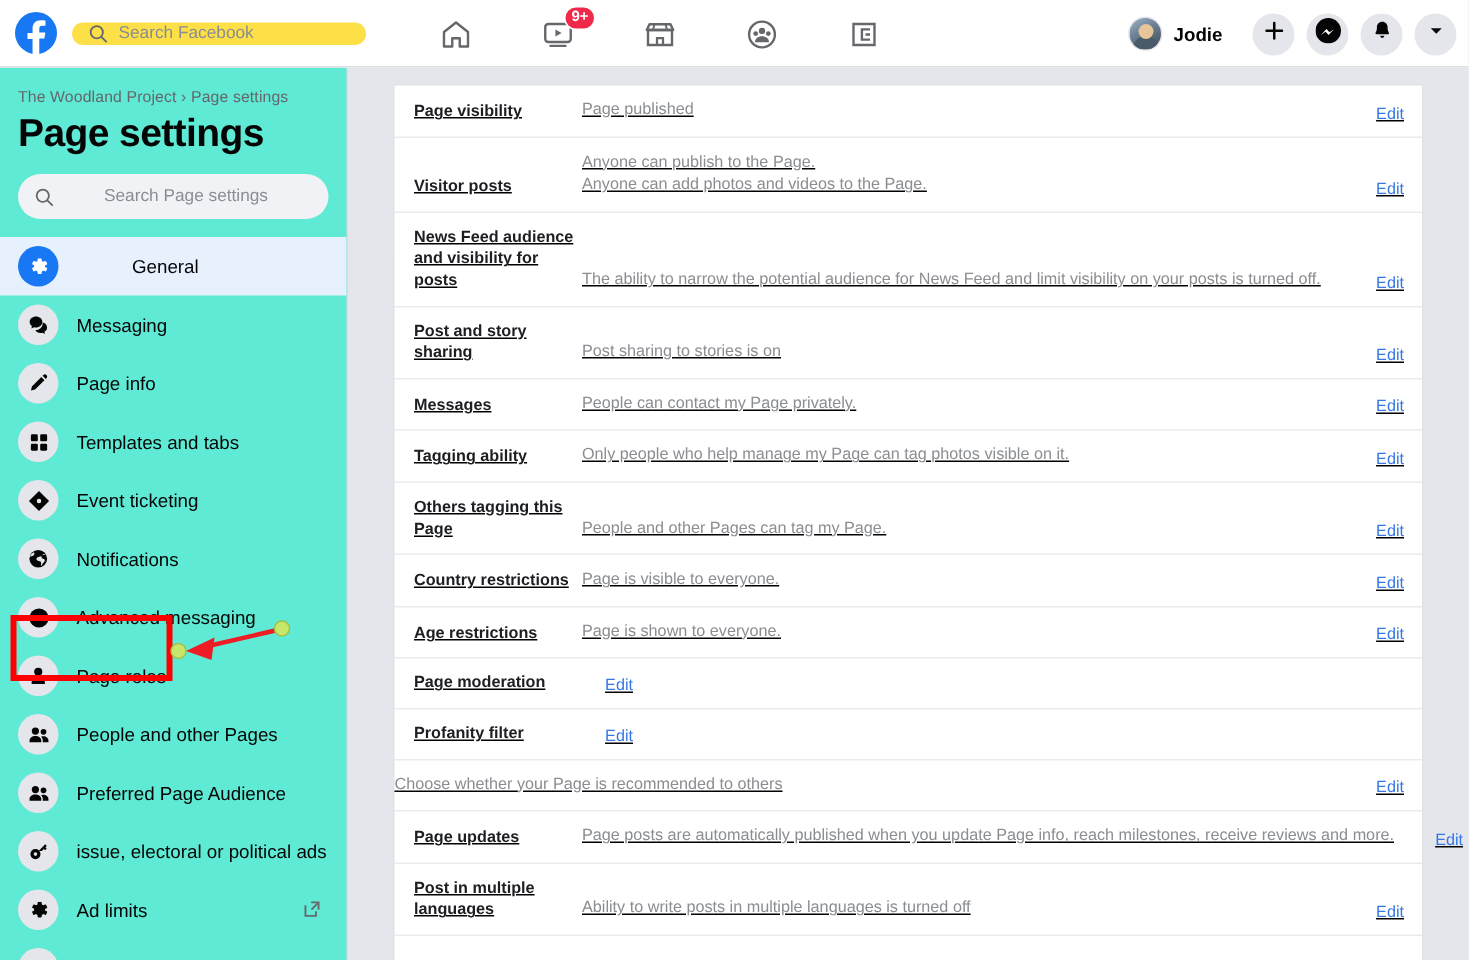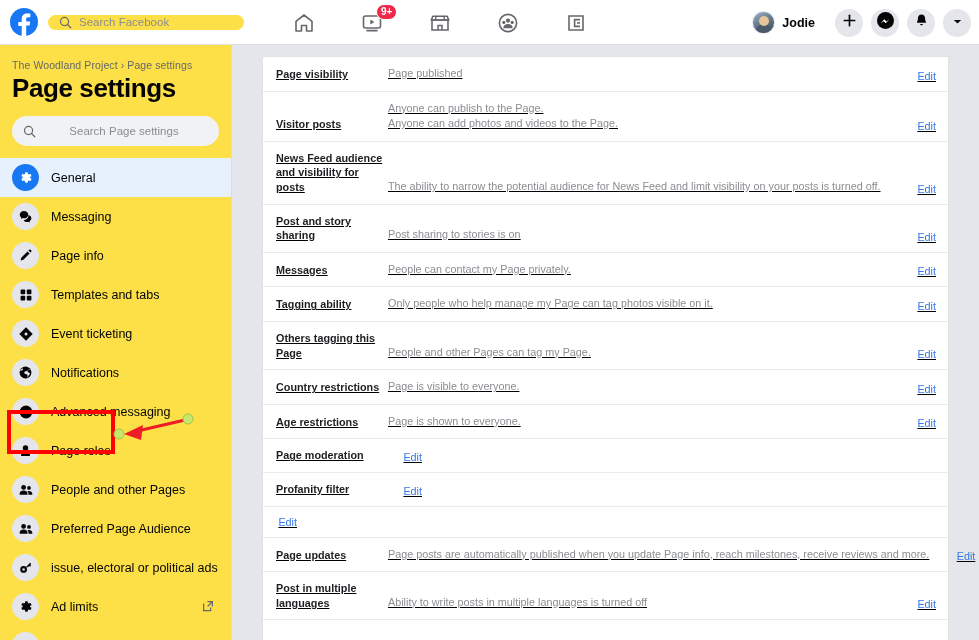--- a/index.html
+++ b/index.html
@@ -105,21 +105,21 @@
     width: 28px; height: 28px; border-radius: 50%;
     background: #e4e6eb;
     display: flex; align-items: center; justify-content: center;
     margin-left: 8px; cursor: pointer; flex: none;
   }
 
   
   .sidebar {
     position: absolute; top: 45px; left: 0;
     width: 232px; height: 595px;
-    background: #fde047;
+    background: #5eead4;
     border-right: 1px solid #dadde1;
     overflow: hidden;
   }
   .breadcrumb {
     font-size: 10.5px; color: #65676b;
     padding: 14px 0 0 12px;
     letter-spacing: .1px;
   }
   .page-title {
     font-size: 26px; font-weight: bold; color: #050505;
@@ -144,20 +144,21 @@
   .menu { margin-top: 12px; }
   .menu-item {
     height: 39px;
     display: flex; align-items: center;
     padding-left: 12px;
     cursor: pointer;
     position: relative;
   }
   .menu-item.active {
     background: #e7f0fd;
+    gap: 37px;
   }
   .menu-icon {
     width: 27px; height: 27px; border-radius: 50%;
     background: #e4e6eb;
     display: flex; align-items: center; justify-content: center;
     flex: none;
   }
   .menu-item.active .menu-icon { background: #1877f2; }
   .menu-label {
     font-size: 12.5px; color: #050505;
@@ -556,20 +557,23 @@
       </div>
       <div class="row">
         <div class="row-label">Page moderation</div>
         <div class="row-edit">Edit</div>
       </div>
       <div class="row">
         <div class="row-label">Profanity filter</div>
         <div class="row-edit">Edit</div>
       </div>
       <div class="row">
+        <div class="row-value">
+          <div>Choose whether your Page is recommended to others</div>
+        </div>
         <div class="row-edit">Edit</div>
       </div>
       <div class="row">
         <div class="row-label">Page updates</div>
         <div class="row-value">
           <div>Page posts are automatically published when you update Page info, reach milestones, receive reviews and more.</div>
         </div>
         <div class="row-edit">Edit</div>
       </div>
       <div class="row">

